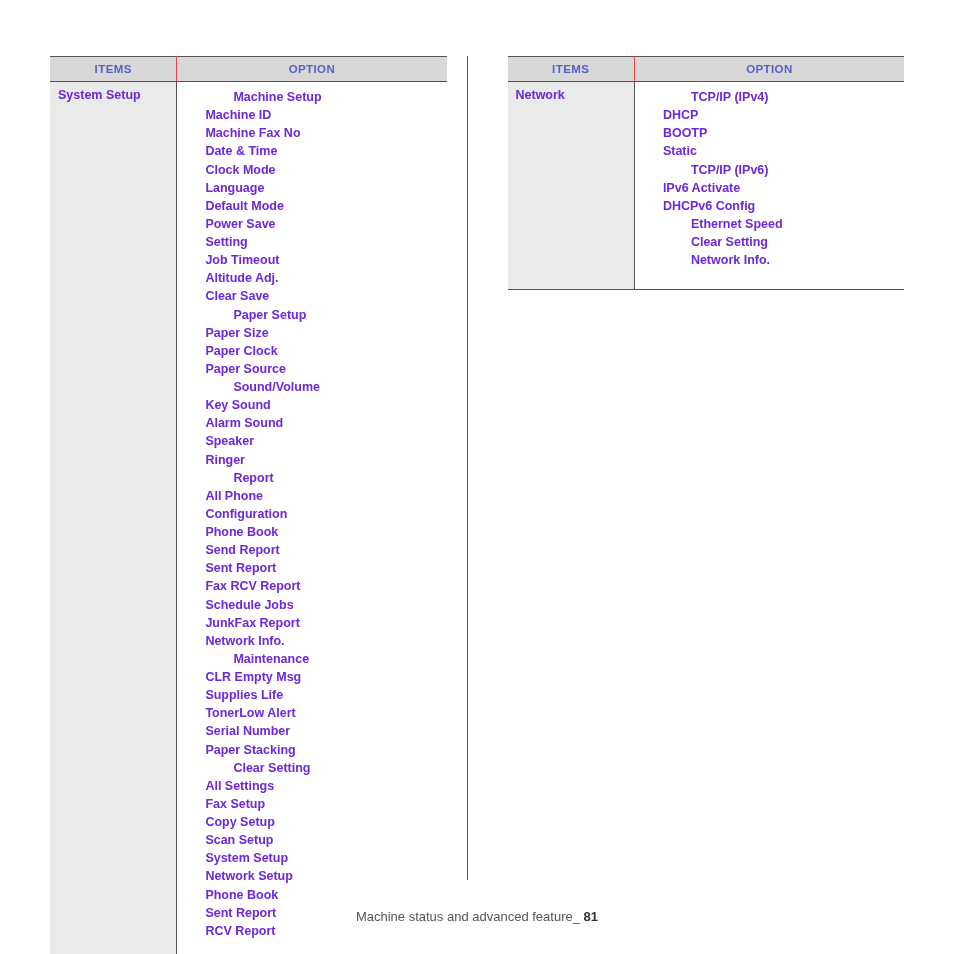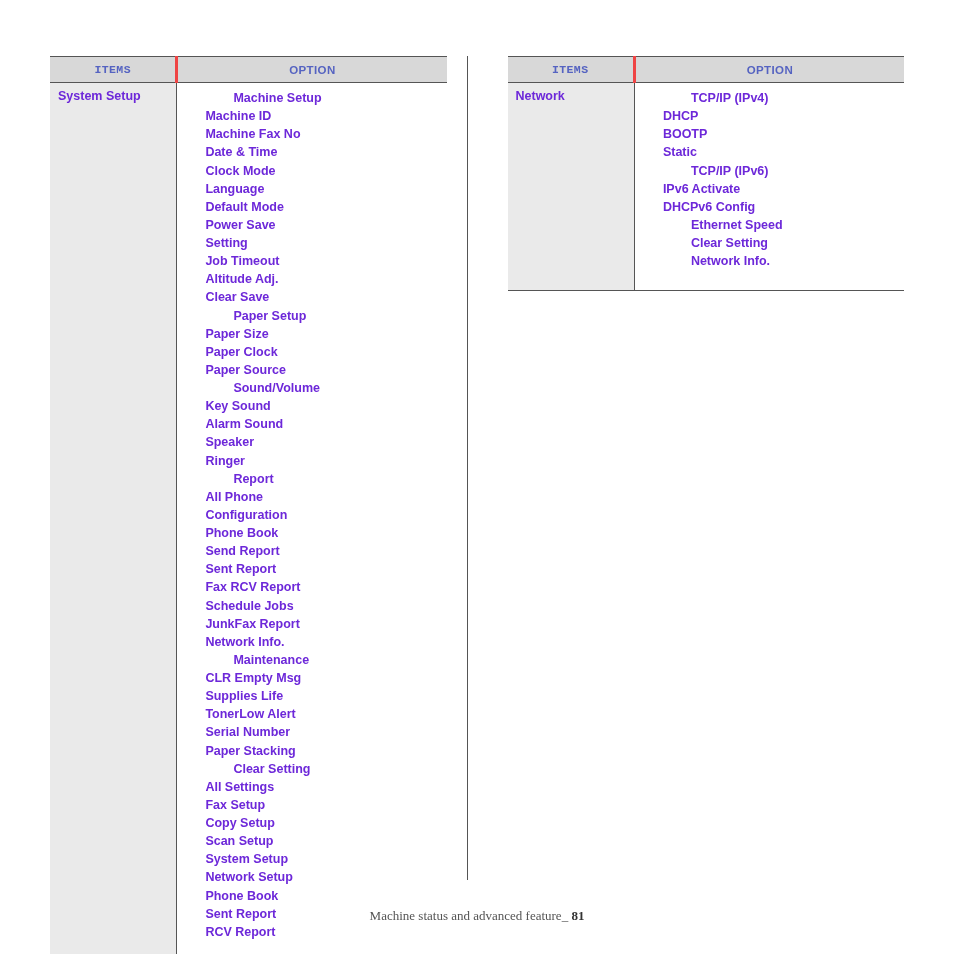--- a/index.html
+++ b/index.html
@@ -34,21 +34,21 @@
     background: #d8d8d8;
     color: #5563c1;
     font-weight: bold;
     text-align: center;
     padding: 6px 4px;
     border-top: 1px solid #555;
     border-bottom: 1px solid #555;
     font-size: 11.5px;
     letter-spacing: 0.4px;
   }
-  table.menu th.items { width: 32%; border-right: 3px solid #ef4444; font-family: Liberation Mono, monospace; }
+  table.menu th.items { width: 32%; border-right: 1px solid #ef4444; }
   table.menu td {
     vertical-align: top;
     padding: 6px 8px 20px 8px;
     font-weight: bold;
     color: #6d28d9;
     border-bottom: 1px solid #555;
   }
   table.menu td.items {
     background: #eaeaea;
     border-right: 1px solid #555;
@@ -58,21 +58,20 @@
   .opt-list { line-height: 1.45; }
   .lv0 { padding-left: 0; margin-left: 48px; }
   .lv1 { padding-left: 20px; }
   .footer {
     position: absolute;
     bottom: 30px;
     left: 0; right: 0;
     text-align: center;
     font-size: 13px;
     color: #555;
-    font-family: Liberation Serif, serif;
   }
   .footer .num { font-weight: bold; color: #333; }
 </style>
 </head>
 <body>
 
 <div class="page">
   <div class="col">
     <table class="menu">
       <thead>

